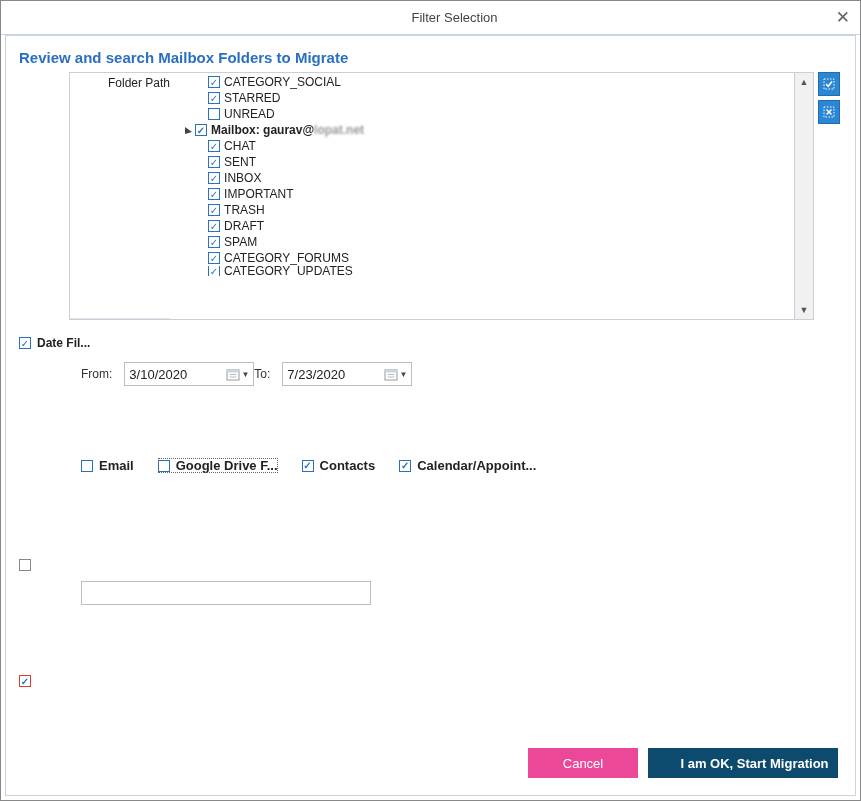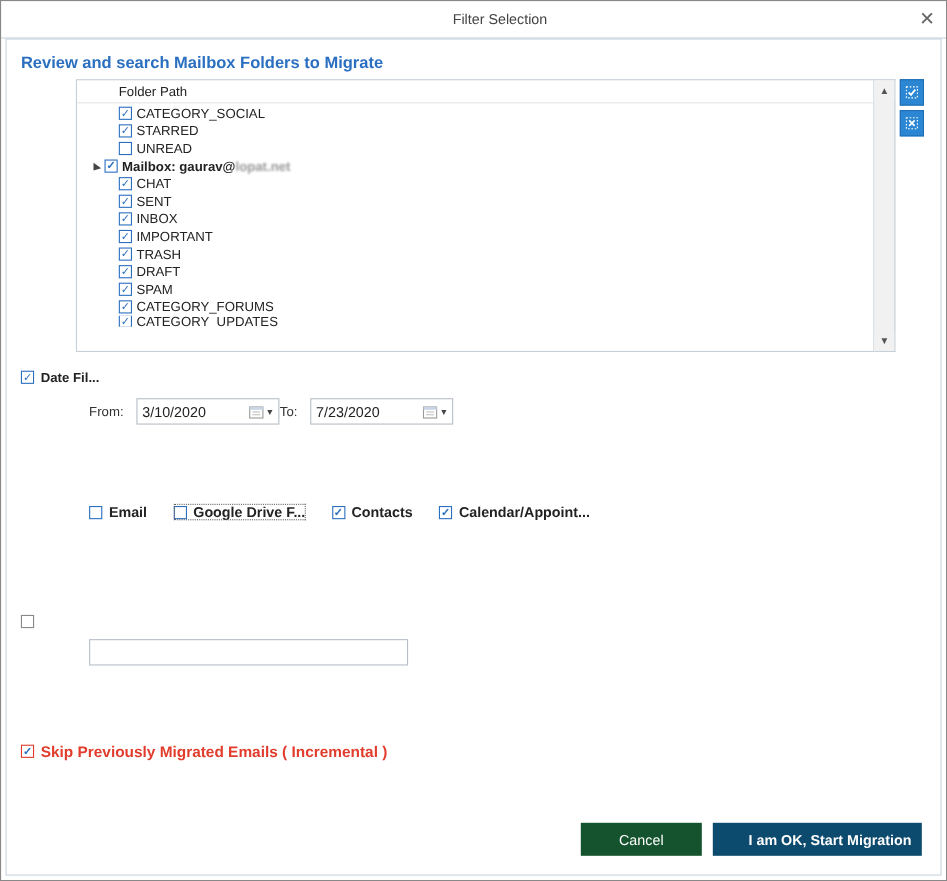--- a/index.html
+++ b/index.html
@@ -2,21 +2,21 @@
 <html><head>
 <meta charset="utf-8">
 <style>
 *{box-sizing:border-box;margin:0;padding:0;font-family:"Segoe UI",Tahoma,sans-serif;}
 body{background:#fff;width:861px;height:801px;border:1px solid #888;position:relative;overflow:hidden;}
 .titlebar{height:34px;display:flex;align-items:center;justify-content:center;border-bottom:1px solid #c8d4e0;position:relative;font-size:13px;color:#444;padding-left:48px;}
 .close-x{position:absolute;right:10px;top:6px;font-size:17px;color:#666;cursor:pointer;}
 .content{padding:14px 20px 0 18px;}
 .section-title{color:#2a6fc0;font-weight:bold;font-size:15px;margin-bottom:6px;}
 .tree-wrapper{display:flex;align-items:stretch;}
-.tree-box{flex:1;border:1px solid #c7cfd8;height:248px;display:flex;flex-direction:column;margin-left:50px;}
+.tree-box{flex:1;border:1px solid #c7cfd8;height:248px;display:flex;flex-direction:row;margin-left:50px;}
 .tree-header{font-size:12px;color:#222;padding:3px 0 3px 38px;border-bottom:1px solid #e1e5ea;}
 .search-row{display:flex;align-items:center;border-bottom:1px solid #e1e5ea;padding:2px 6px 2px 4px;}
 .search-row input{border:none;outline:none;font-size:12px;flex:1;color:#666;}
 .search-row .mag{font-size:14px;color:#2b6fc0;}
 .tree-list{flex:1;overflow:hidden;font-size:12px;color:#222;padding:1px 0;}
 .tree-item{display:flex;align-items:center;height:16px;padding-left:38px;white-space:nowrap;}
 .tree-item.mailbox{padding-left:14px;font-weight:bold;}
 .tree-item .arrow{display:inline-block;width:9px;height:9px;margin-right:2px;}
 .arrow svg{display:block;}
 .cb{width:12px;height:12px;border:1px solid #2b6fc0;margin-right:4px;display:flex;align-items:center;justify-content:center;font-size:10px;color:#2b6fc0;flex:0 0 12px;}
@@ -37,21 +37,21 @@
 .type-row{margin-top:72px;margin-left:62px;gap:8px;}
 .type-opt{display:flex;align-items:center;font-weight:bold;font-size:13px;margin-right:16px;}
 .type-opt .cb{margin-right:6px;}
 .sep-row{margin-top:86px;margin-left:0;font-weight:bold;font-size:13px;}
 .sep-row .cb{margin-right:6px;border-color:#888;}
 .sep-input{margin-top:10px;margin-left:62px;width:290px;height:24px;border:1px solid #b7bec6;}
 .skip-row{margin-top:70px;color:#e23c2d;font-weight:bold;font-size:14px;}
 .skip-row .cb{margin-right:6px;border-color:#e23c2d;color:#2b6fc0;}
 .buttons{position:absolute;bottom:22px;right:22px;display:flex;gap:10px;}
 .btn{height:30px;display:flex;align-items:center;justify-content:center;color:#fff;font-size:13px;cursor:pointer;border:none;}
-.btn-cancel{width:110px;background:#14532d;}
+.btn-cancel{width:110px;background:#ec4899;}
 .btn-ok{width:190px;background:#0c4a6e;font-weight:bold;padding-left:23px;}
 .outer-border{position:absolute;top:34px;left:4px;right:4px;bottom:4px;border:1px solid #c8d4e0;pointer-events:none;}
 .dotted{outline:1px dotted #666;outline-offset:-1px;}
 .blur{color:#999;filter:blur(1px);}
 </style>
 </head>
 <body>
 
 <div class="titlebar">
   <span>Filter Selection</span>
@@ -202,20 +202,19 @@
       </span>
     </div>
 
   <div class="row sep-row">
     <span class="cb unchecked">✓</span>
   </div>
   <input class="sep-input" type="text" value="" style="">
 
   <div class="row skip-row">
     <span class="cb">✓</span>
-    <span>Skip Previously Migrated Emails ( Incremental )</span>
   </div>
 </div>
 
 <div class="buttons">
   <button class="btn btn-cancel">Cancel</button>
   <button class="btn btn-ok">I am OK, Start Migration</button>
 </div>
 
 </body></html>

